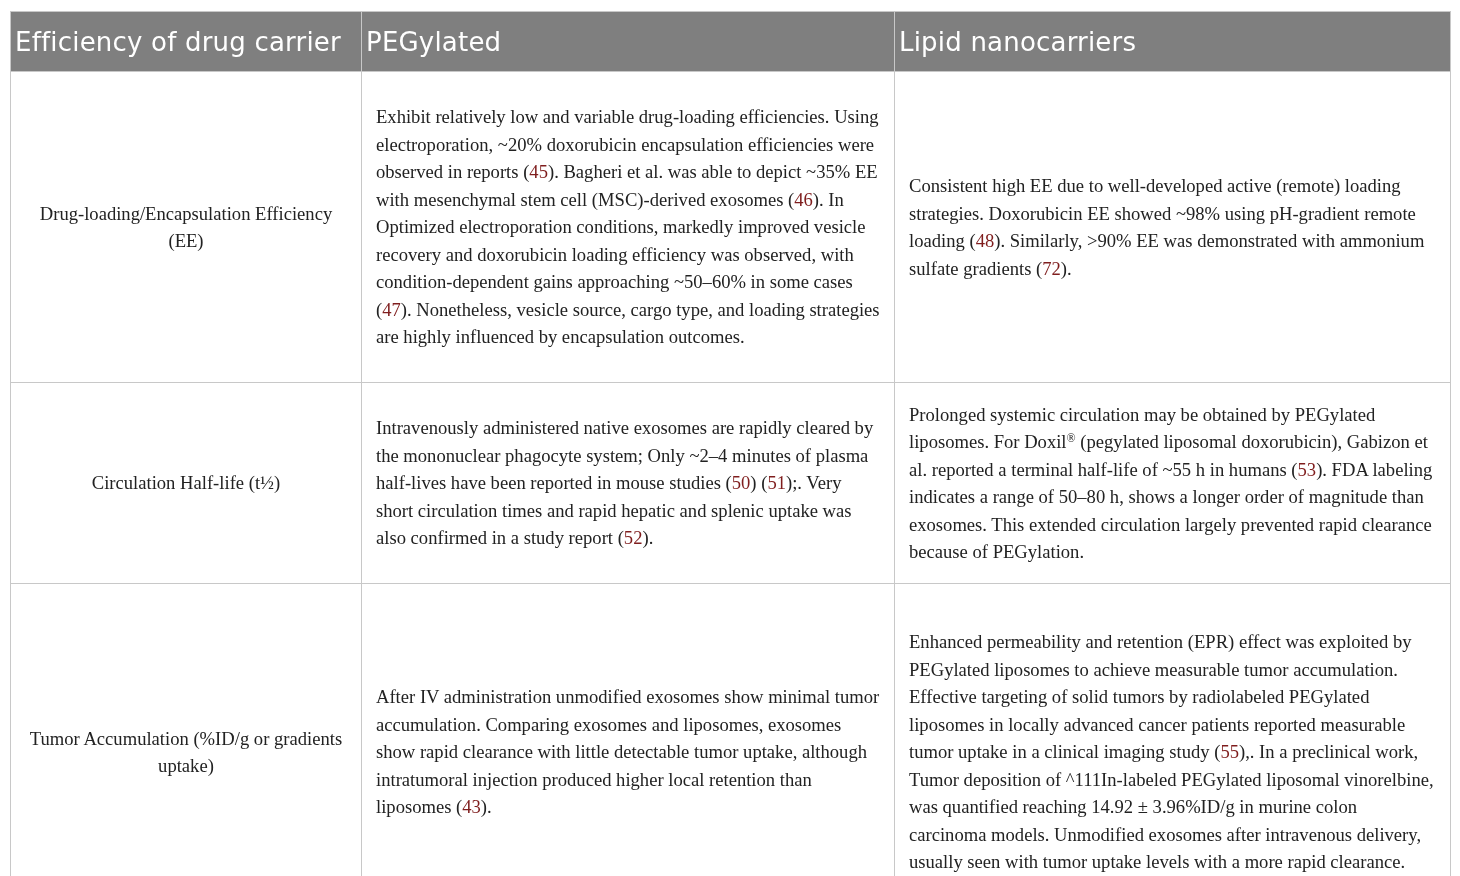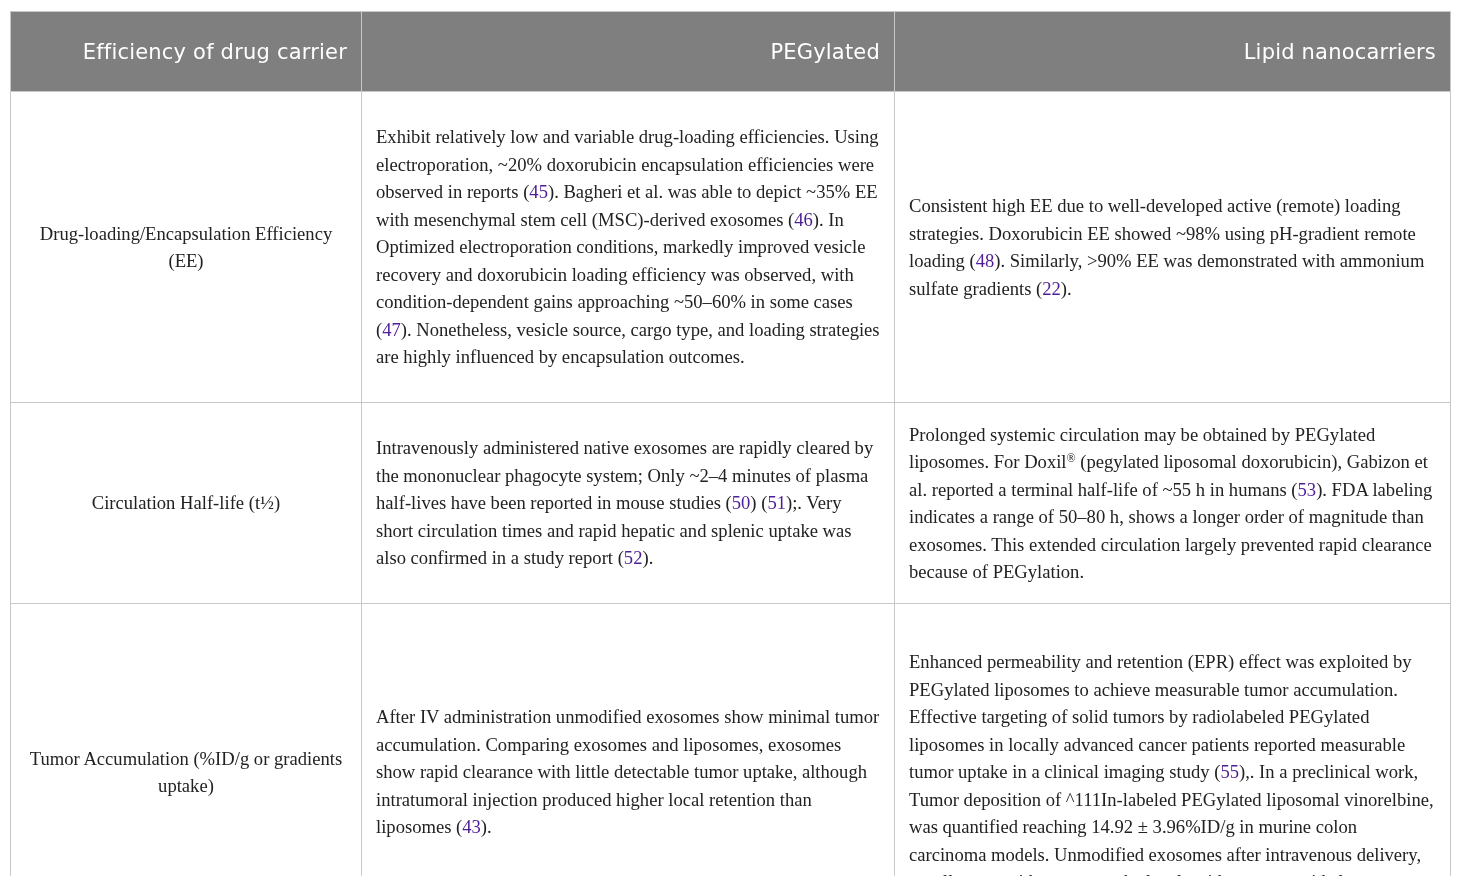--- a/index.html
+++ b/index.html
@@ -5,34 +5,34 @@
   html, body { margin: 0; padding: 0; background: #ffffff; }
   body { width: 1460px; height: 876px; position: relative; overflow: hidden; }
   .table-wrap { position: absolute; left: 10px; top: 11px; width: 1440px; }
   table { border-collapse: collapse; width: 1440px; table-layout: fixed; }
   col.c1 { width: 351px; }
   col.c2 { width: 533px; }
   col.c3 { width: 556px; }
   th {
     background: #7f7f7f; color: #ffffff;
     font-family: "DejaVu Sans", sans-serif; font-weight: normal;
-    font-size: 21px; height: 51px; padding: 14px; text-align: right;
+    font-size: 26px; height: 51px; padding: 4px; text-align: left;
     border: 1px solid #c8c8c8; letter-spacing: 0.2px;
   }
   td {
     border: 1px solid #c8c8c8; vertical-align: middle;
     font-family: "Liberation Serif", serif; font-size: 18.6px;
     line-height: 27.5px; color: #222222; padding: 0 14px;
   }
   td.label { text-align: center; padding: 8px 10px; }
   td.text { text-align: left; }
   tr.r1 td { height: 294px; }
   tr.r2 td { height: 184px; }
   tr.r3 td { height: 320px; }
-  .ref { color: #4c1d95; }
+  .ref { color: #7f1d1d; }
   sup { font-size: 12px; line-height: 0; vertical-align: 6px; }
 </style>
 </head>
 <body>
 
 <div class="table-wrap">
 <table>
   <colgroup>
         <col class="c1">
         <col class="c2">
@@ -42,21 +42,21 @@
     <tr>
       <th>Efficiency of drug carrier</th>
       <th>PEGylated</th>
       <th>Lipid nanocarriers</th>
     </tr>
   </thead>
   <tbody>
     <tr class="r1">
       <td class="label">Drug-loading/Encapsulation Efficiency (EE)</td>
       <td class="text"><span>Exhibit relatively low and variable drug-loading efficiencies. Using electroporation, ~20% doxorubicin encapsulation efficiencies were observed in reports (</span><span class="ref">45</span><span>). Bagheri et al. was able to depict ~35% EE with mesenchymal stem cell (MSC)-derived exosomes (</span><span class="ref">46</span><span>). In Optimized electroporation conditions, markedly improved vesicle recovery and doxorubicin loading efficiency was observed, with condition-dependent gains approaching ~50–60% in some cases (</span><span class="ref">47</span><span>). Nonetheless, vesicle source, cargo type, and loading strategies are highly influenced by encapsulation outcomes.</span></td>
-      <td class="text"><span>Consistent high EE due to well-developed active (remote) loading strategies. Doxorubicin EE showed ~98% using pH-gradient remote loading (</span><span class="ref">48</span><span>). Similarly, &gt;90% EE was demonstrated with ammonium sulfate gradients (</span><span class="ref">22</span><span>).</span></td>
+      <td class="text"><span>Consistent high EE due to well-developed active (remote) loading strategies. Doxorubicin EE showed ~98% using pH-gradient remote loading (</span><span class="ref">48</span><span>). Similarly, &gt;90% EE was demonstrated with ammonium sulfate gradients (</span><span class="ref">72</span><span>).</span></td>
     </tr>
     <tr class="r2">
       <td class="label">Circulation Half-life (t½)</td>
       <td class="text"><span>Intravenously administered native exosomes are rapidly cleared by the mononuclear phagocyte system; Only ~2–4 minutes of plasma half-lives have been reported in mouse studies (</span><span class="ref">50</span><span>) (</span><span class="ref">51</span><span>);. Very short circulation times and rapid hepatic and splenic uptake was also confirmed in a study report (</span><span class="ref">52</span><span>).</span></td>
       <td class="text"><span>Prolonged systemic circulation may be obtained by PEGylated liposomes. For Doxil</span><sup>®</sup><span> (pegylated liposomal doxorubicin), Gabizon et al. reported a terminal half-life of ~55 h in humans (</span><span class="ref">53</span><span>). FDA labeling indicates a range of 50–80 h, shows a longer order of magnitude than exosomes. This extended circulation largely prevented rapid clearance because of PEGylation.</span></td>
     </tr>
     <tr class="r3">
       <td class="label">Tumor Accumulation (%ID/g or gradients uptake)</td>
       <td class="text"><span>After IV administration unmodified exosomes show minimal tumor accumulation. Comparing exosomes and liposomes, exosomes show rapid clearance with little detectable tumor uptake, although intratumoral injection produced higher local retention than liposomes (</span><span class="ref">43</span><span>).</span></td>
       <td class="text"><span>Enhanced permeability and retention (EPR) effect was exploited by PEGylated liposomes to achieve measurable tumor accumulation. Effective targeting of solid tumors by radiolabeled PEGylated liposomes in locally advanced cancer patients reported measurable tumor uptake in a clinical imaging study (</span><span class="ref">55</span><span>),. In a preclinical work, Tumor deposition of ^111In-labeled PEGylated liposomal vinorelbine, was quantified reaching 14.92 ± 3.96%ID/g in murine colon carcinoma models. Unmodified exosomes after intravenous delivery, usually seen with tumor uptake levels with a more rapid clearance.</span></td>

